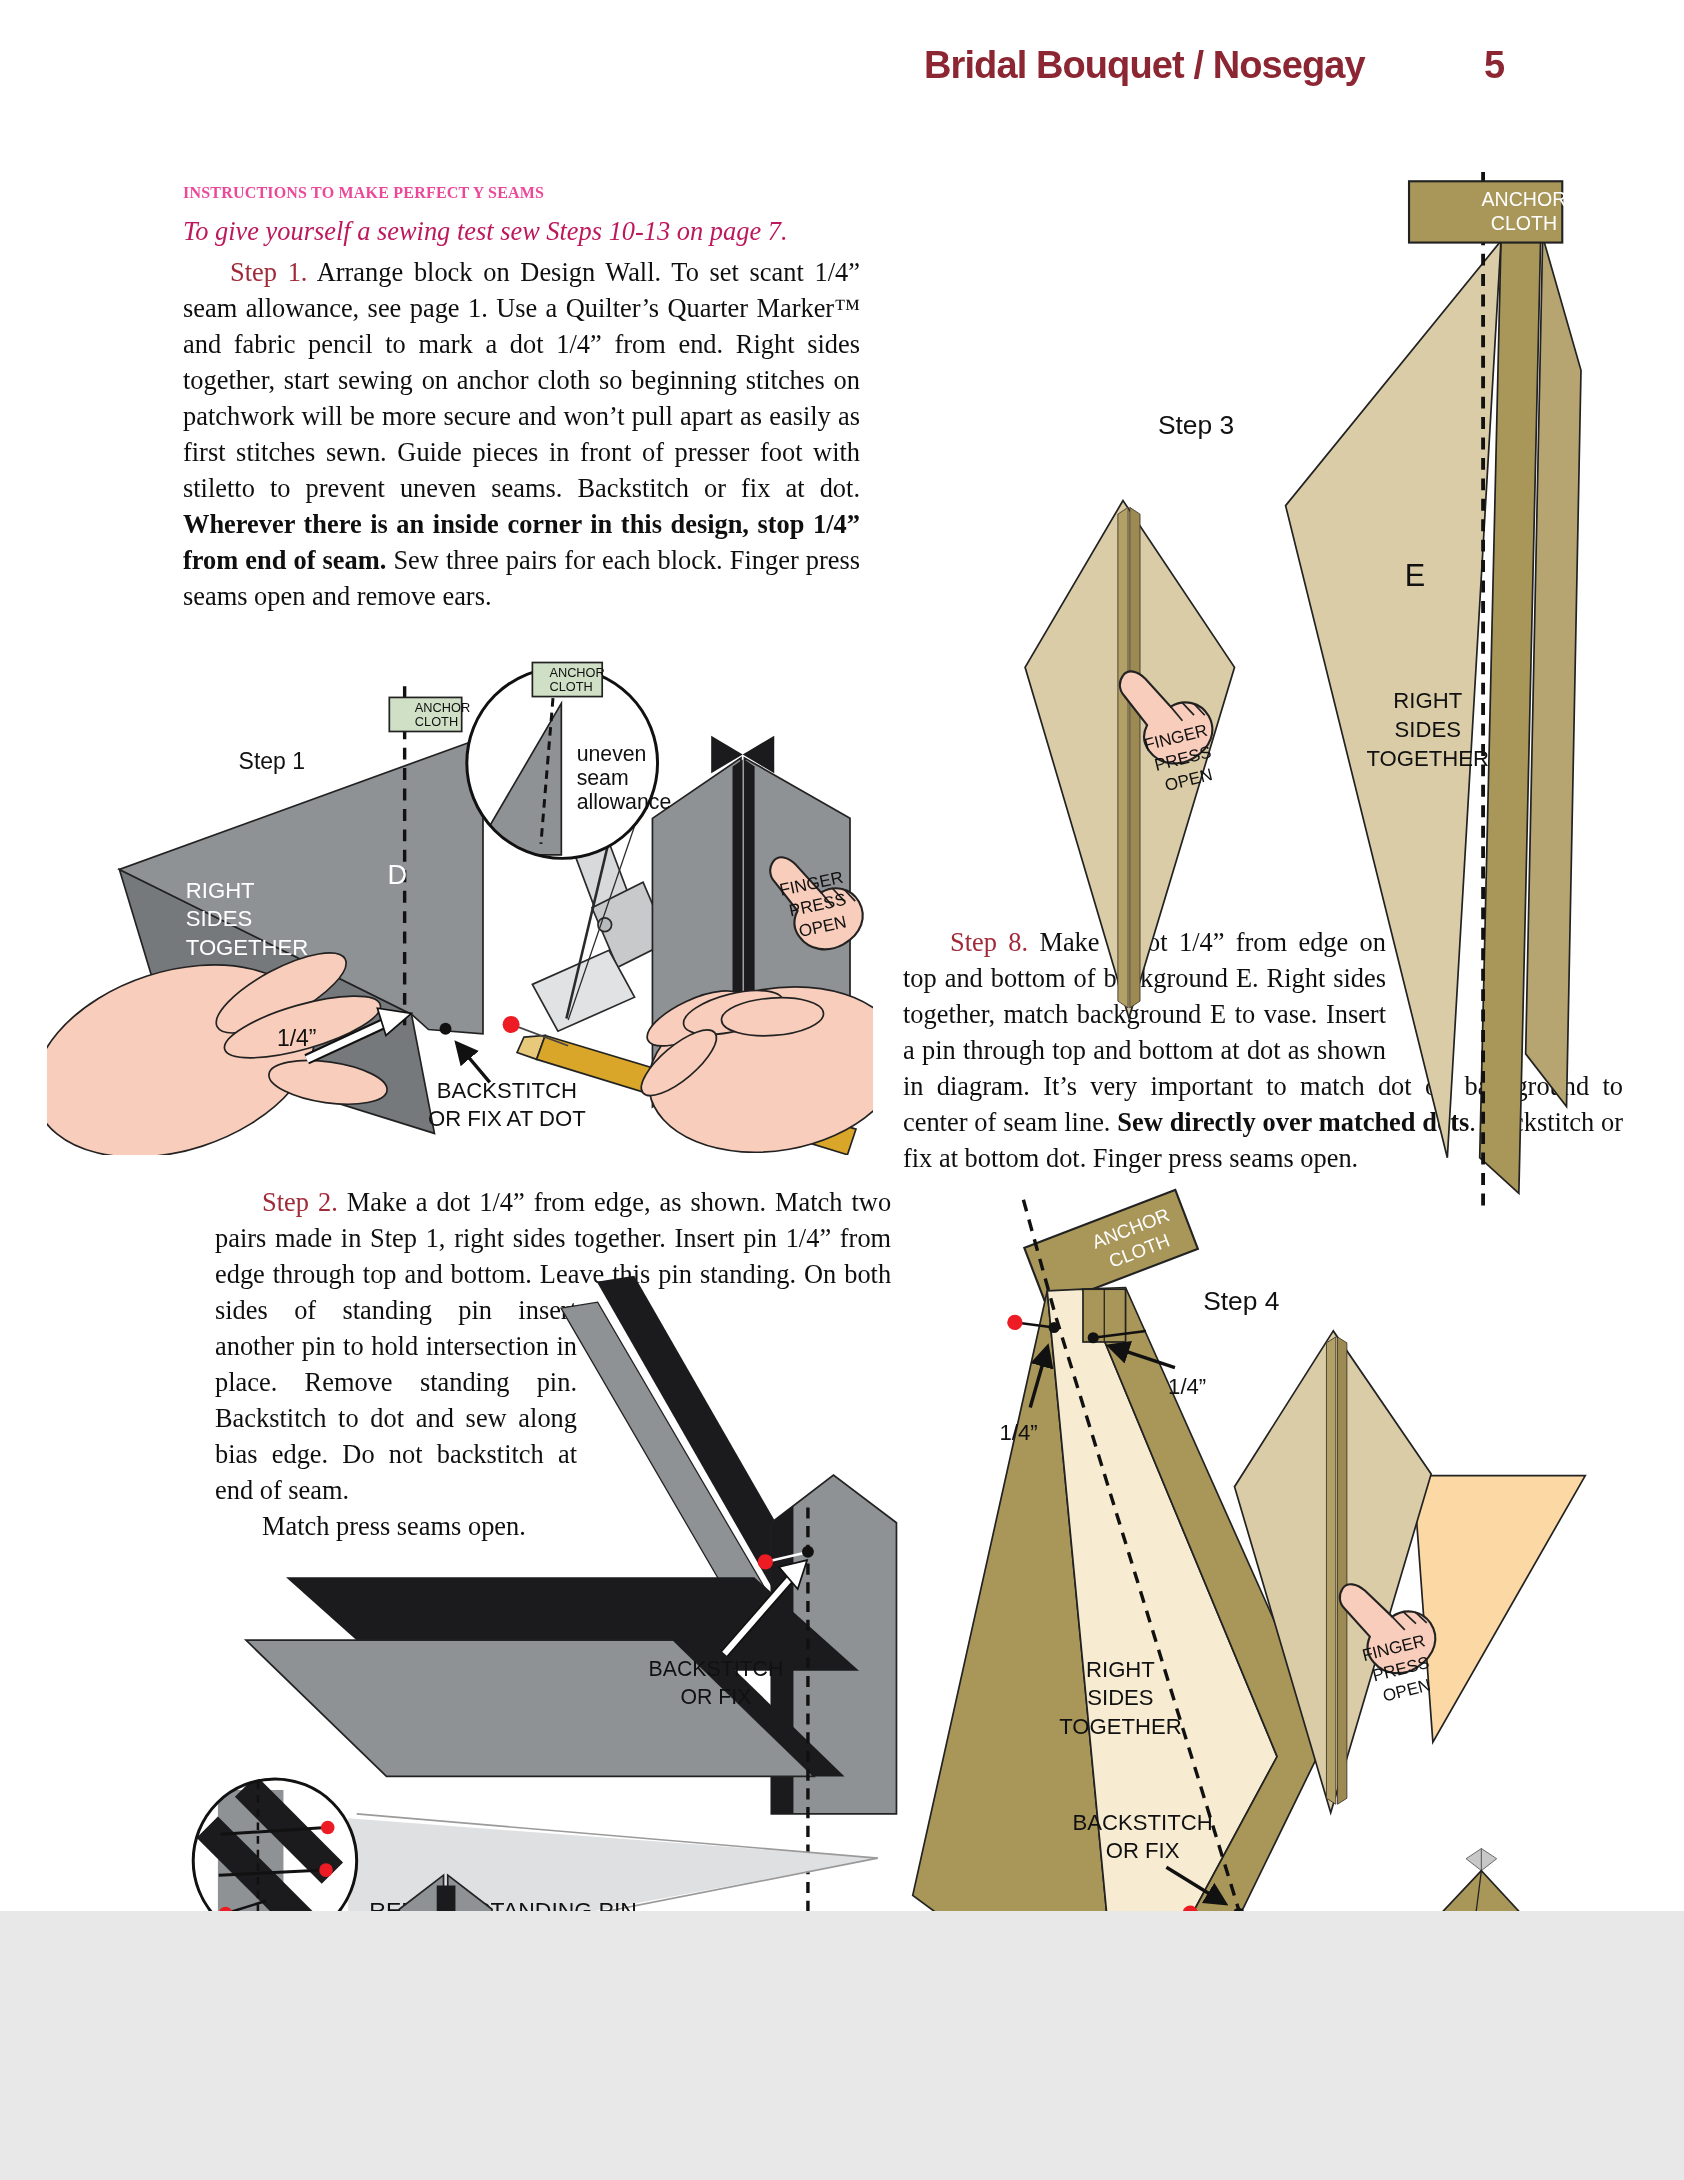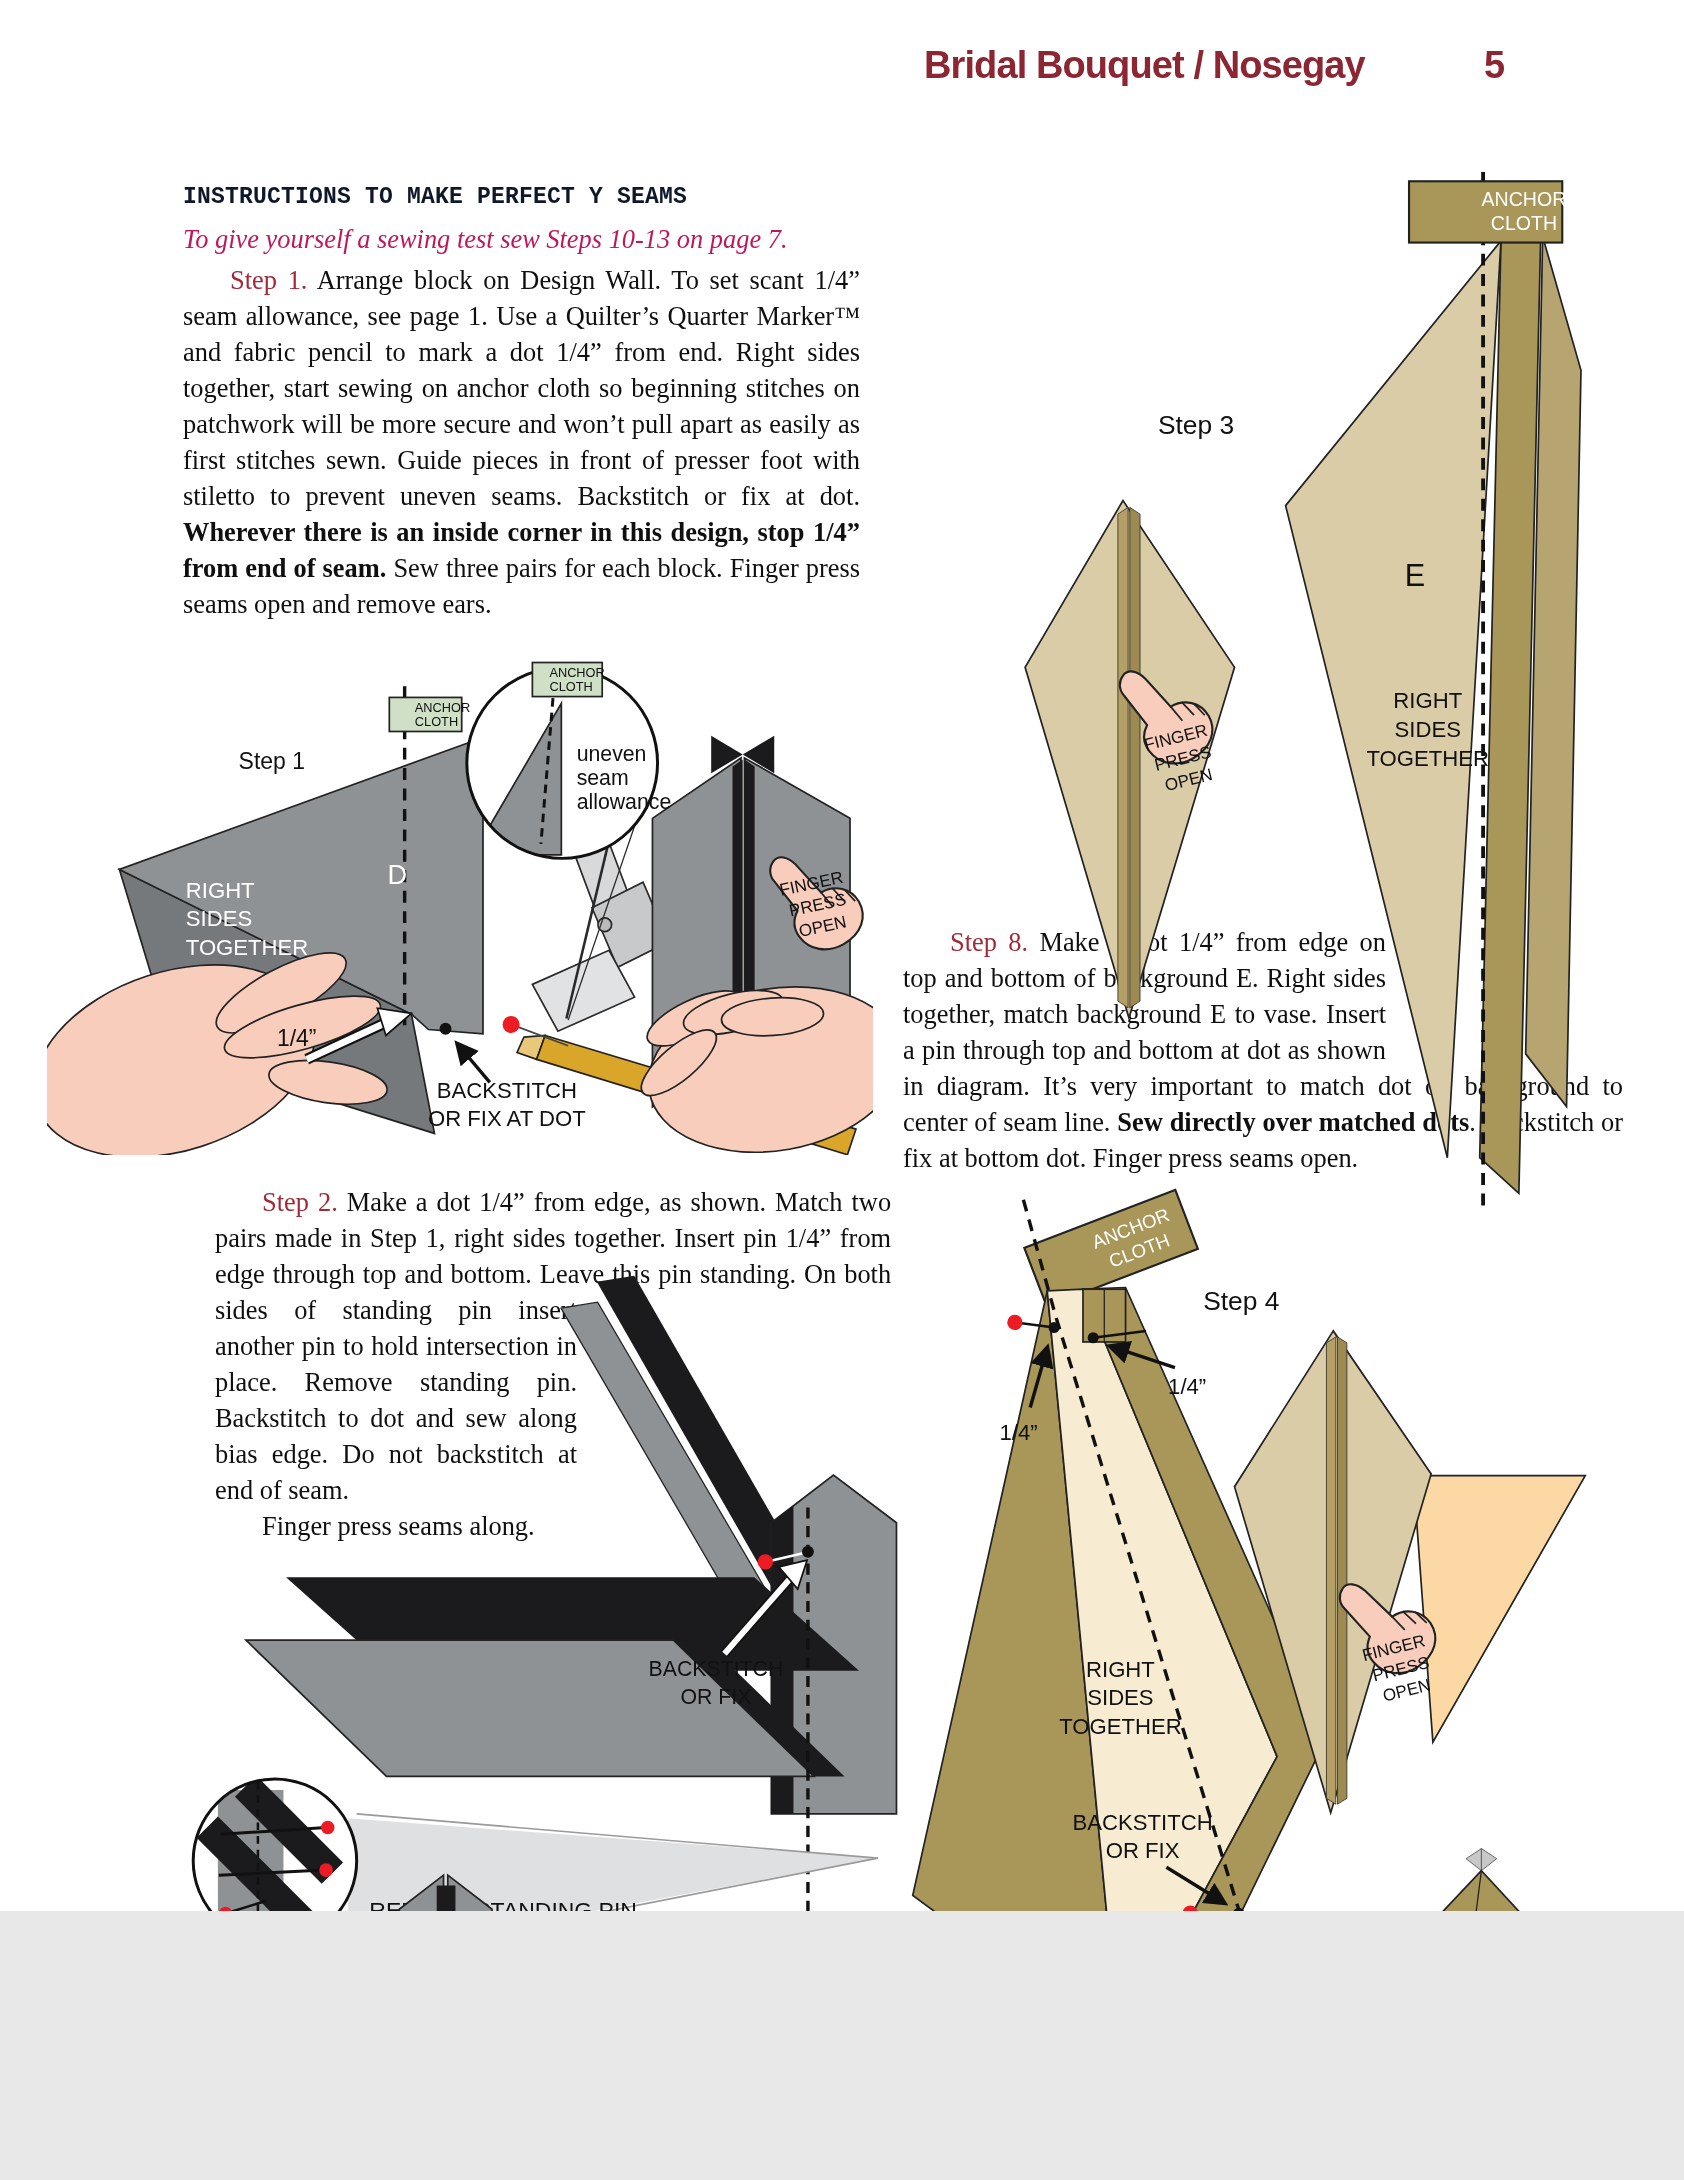--- a/index.html
+++ b/index.html
@@ -2,22 +2,22 @@
 <html style="font-size:13.6px"><head>
 <meta charset="utf-8">
 <style>
   html,body{margin:0;padding:0;background:#e8e8e8;}
   .page{position:relative;width:1685px;height:1911px;background:#ffffff;overflow:hidden;
         font-family:"Liberation Serif",serif;color:#111;}
   .abs{position:absolute;}
   .hdr-title{font-family:"Liberation Sans",sans-serif;font-weight:bold;font-size:38px;
              color:#8c2633;letter-spacing:-0.9px;}
   .hdr-num{font-family:"Liberation Sans",sans-serif;font-weight:bold;font-size:38px;color:#8c2633;}
-  .heading{font-family:Liberation Mono, monospace;font-weight:bold;font-size:23px;
-           color:#0f172a;letter-spacing:0.2px;}
+  .heading{font-family:Liberation Serif, serif;font-weight:bold;font-size:16px;
+           color:#ec4899;letter-spacing:0.2px;}
   .subheading{font-style:italic;font-size:26.4px;color:#be185d;margin-top:14px;}
   .body-text{font-size:26.4px;line-height:36px;text-align:justify;color:#0f0f0f;margin:0;}
   .nojust{text-align:left;}
   .ind{text-indent:47px;}
   .steplabel{color:#a02a38;}
   .sp1{float:right;width:0.9px;height:111px;}
   .sp2{float:right;clear:right;width:315px;height:477px;}
   .sp3{float:right;width:237px;height:111px;}
   svg.diag{position:absolute;pointer-events:none;}
   svg text{font-family:"Liberation Sans",sans-serif;fill:#111;}
@@ -48,21 +48,21 @@
     <div class="subheading">To give yourself a sewing test sew Steps 10-13 on page 7.</div>
     <p class="body-text ind" style="margin-top:6.8px;"><span class="steplabel">Step 1.</span>
       <span>Arrange block on Design Wall. To set scant 1/4” seam allowance, see page 1. Use a Quilter’s Quarter Marker™  and fabric pencil to mark a dot 1/4” from end. Right sides together, start sewing on anchor cloth so beginning stitches on patchwork will be more secure and won’t pull apart as easily as first stitches sewn. Guide pieces in front of presser foot with stiletto to prevent uneven seams. Backstitch or fix at dot. </span><b>Wherever there is an inside corner in this design, stop 1/4” from end of seam.</b><span> Sew three pairs for each block. Finger press seams open and remove ears.</span></p>
   </div>
 
   <div class="abs" style="left:183px;top:1184px;width:677px;margin-left:32px;">
     <span class="sp1"></span>
       <span class="sp2"></span>
     <p class="body-text ind"><span class="steplabel">Step 2.</span>
       <span>Make a dot 1/4” from edge, as shown. Match two pairs made in Step 1, right sides together. Insert pin 1/4” from edge through top and bottom. Leave this pin standing.  On both sides of standing pin insert another pin to hold intersection in place. Remove standing pin. Backstitch to dot and sew along bias edge. Do not backstitch at end of seam.</span></p>
-    <p class="body-text ind nojust">Finger press seams along.</p>
+    <p class="body-text ind nojust">Match press seams open.</p>
   </div>
 
   <div class="abs" style="left:903px;top:179px;width:475px;">
   </div>
 
   <div class="abs" style="left:903px;top:924px;width:720px;">
     <span class="sp3"></span>
     <p class="body-text ind"><span class="steplabel">Step 8.</span>
       <span>Make a dot 1/4” from edge on top and bottom of background E. Right sides together, match background E to vase. Insert a pin through top and bottom at dot as shown in diagram. It’s very important to match dot on background to center of seam line. </span><b>Sew directly over matched dots</b><span>.  Backstitch or fix at bottom dot. Finger press seams open.</span></p>
   </div>

